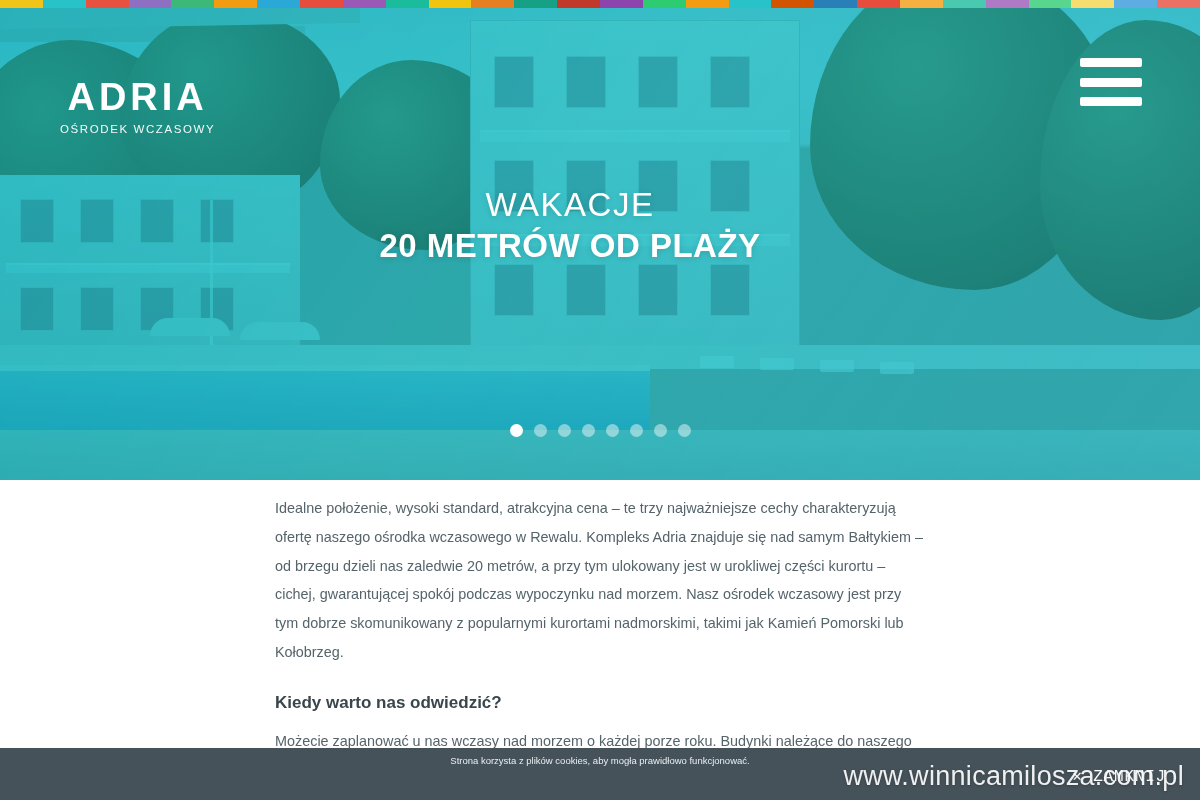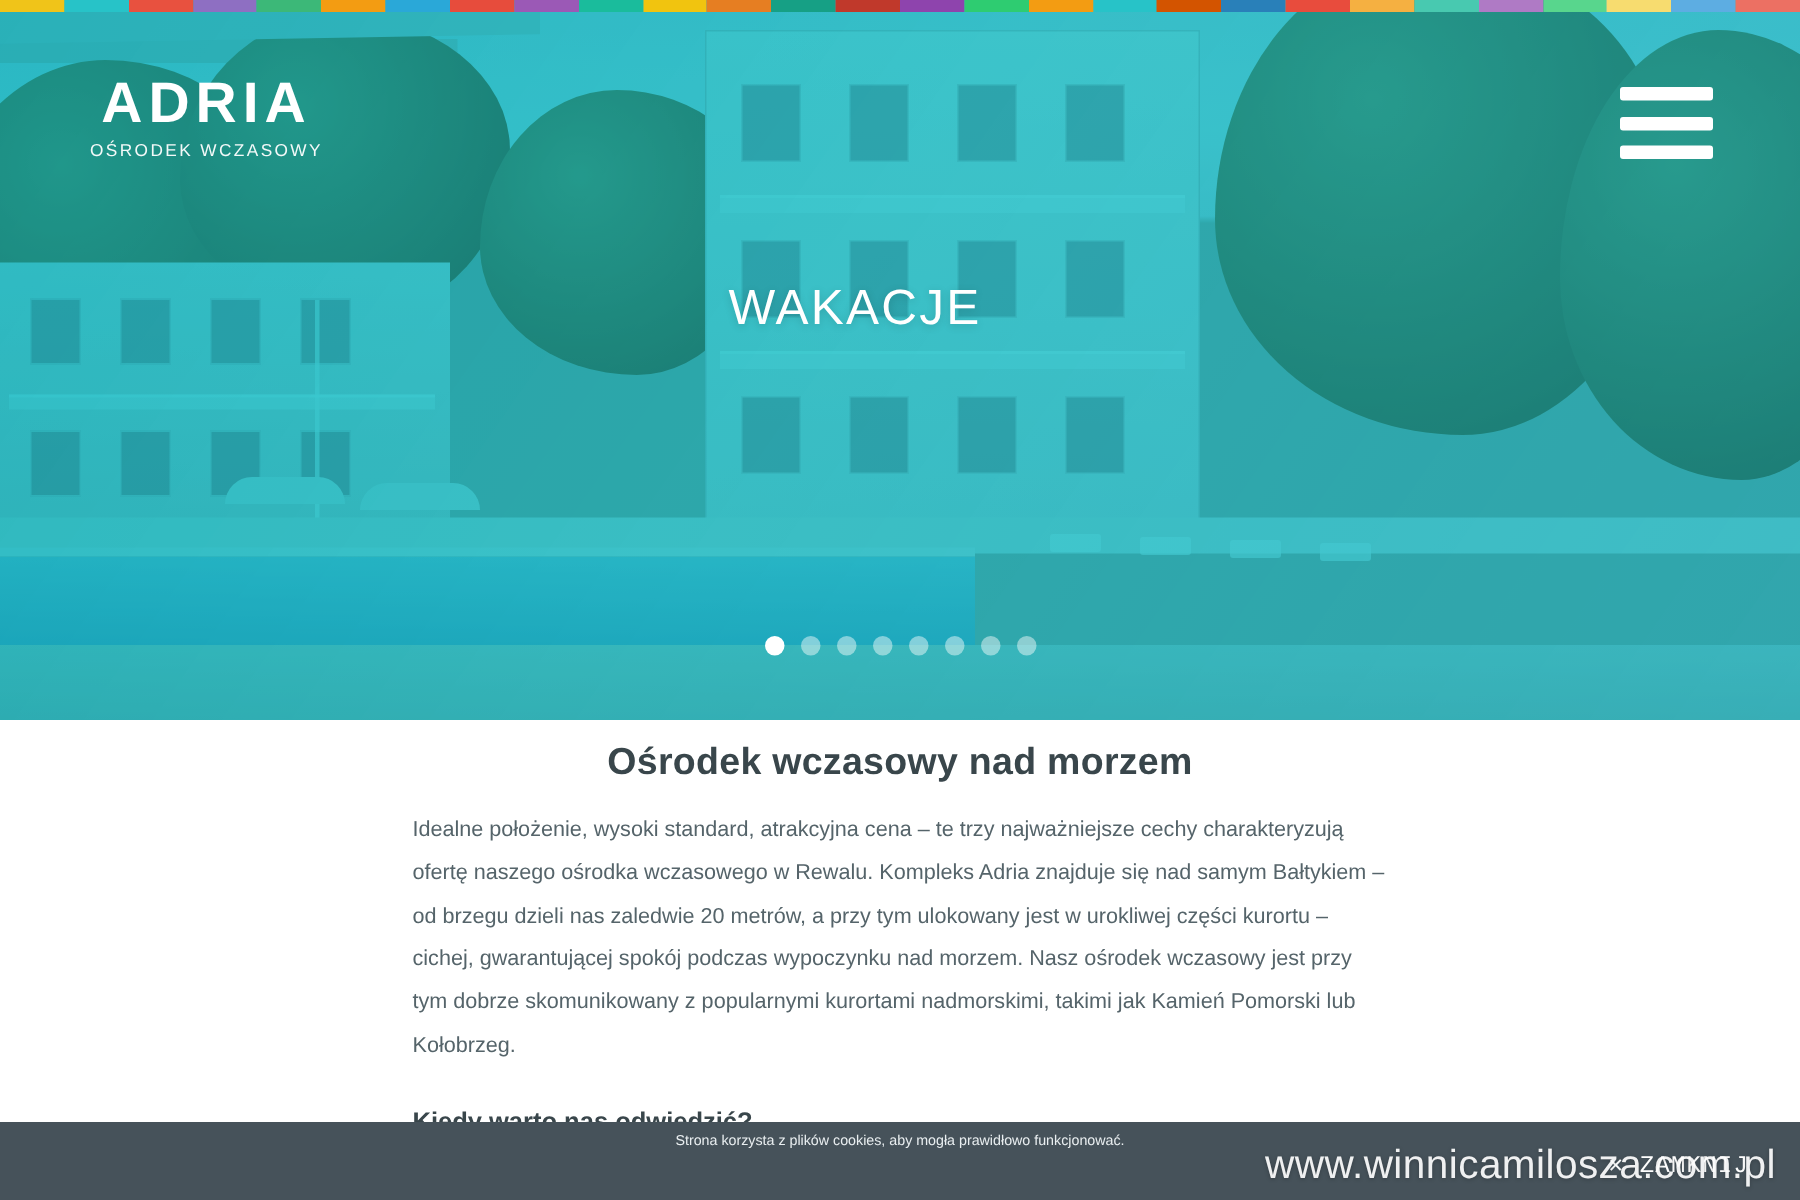--- a/index.html
+++ b/index.html
@@ -113,21 +113,21 @@
     background: rgba(34,190,200,0.40);
   }
 
   
   .logo {
     position: absolute; left: 60px; top: 50px;
     color: #ffffff; z-index: 30;
     text-align: center;
   }
   .logo-title {
-    font-size: 38px; font-weight: bold; letter-spacing: 4px; line-height: 1;
+    font-size: 38px; font-weight: bold; letter-spacing: 4px; line-height: 1; margin-top: 28px;
   }
   .logo-sub {
     font-size: 11.5px; letter-spacing: 1.6px; margin-top: 7px; opacity: .95;
   }
 
   
   .hamburger {
     position: absolute; right: 58px; top: 58px;
     width: 62px; height: 48px; z-index: 30;
     display: flex; flex-direction: column; justify-content: space-between;
@@ -305,37 +305,37 @@
     </div>
 
     <div class="hamburger">
       <span></span>
       <span></span>
       <span></span>
     </div>
 
     <div class="hero-text">
       <div class="hero-l1">WAKACJE</div>
+      <div class="hero-l3">20 METRÓW OD PLAŻY</div>
     </div>
 
     <div class="dots" id="dots">
         <div class="dot active"></div>
         <div class="dot"></div>
         <div class="dot"></div>
         <div class="dot"></div>
         <div class="dot"></div>
         <div class="dot"></div>
         <div class="dot"></div>
         <div class="dot"></div>
       </div>
   </div>
 
   <div class="content">
     <div class="content-inner">
-      <h1 class="section-title">Ośrodek wczasowy nad morzem</h1>
       <p class="body">Idealne położenie, wysoki standard, atrakcyjna cena – te trzy najważniejsze cechy charakteryzują ofertę naszego ośrodka wczasowego w Rewalu. Kompleks Adria znajduje się nad samym Bałtykiem – od brzegu dzieli nas zaledwie 20 metrów, a przy tym ulokowany jest w urokliwej części kurortu – cichej, gwarantującej spokój podczas wypoczynku nad morzem. Nasz ośrodek wczasowy jest przy tym dobrze skomunikowany z popularnymi kurortami nadmorskimi, takimi jak Kamień Pomorski lub Kołobrzeg.</p>
       <h2 class="sub-title">Kiedy warto nas odwiedzić?</h2>
       <p class="body">Możecie zaplanować u nas wczasy nad morzem o każdej porze roku. Budynki należące do naszego kompleksu są ogrzewane, wobec czego odwiedzić nas możecie także zimą bądź jesienią. To mało doceniane pory na wczasy nad polskim morzem, ale panuje wówczas wyjątkowa atmosfera. Plaże są puste i sprzyjają długim spacerom. Latem sprawdza się natomiast doskonale nasz basen, który także należy do ośrodka – to dobra alternatywa dla tych, którym morska woda wydaje się zbyt zimna. Ponadto na naszym terenie mieści się plac zabaw, a także boisko, więc aktywności nie zabraknie. Na plaży czeka na Was z kolei</p>
     </div>
   </div>
 
   <div class="cookie-bar">
     <div class="cookie-text">
       <div>Strona korzysta z plików cookies, aby mogła prawidłowo funkcjonować.</div>
     </div>

